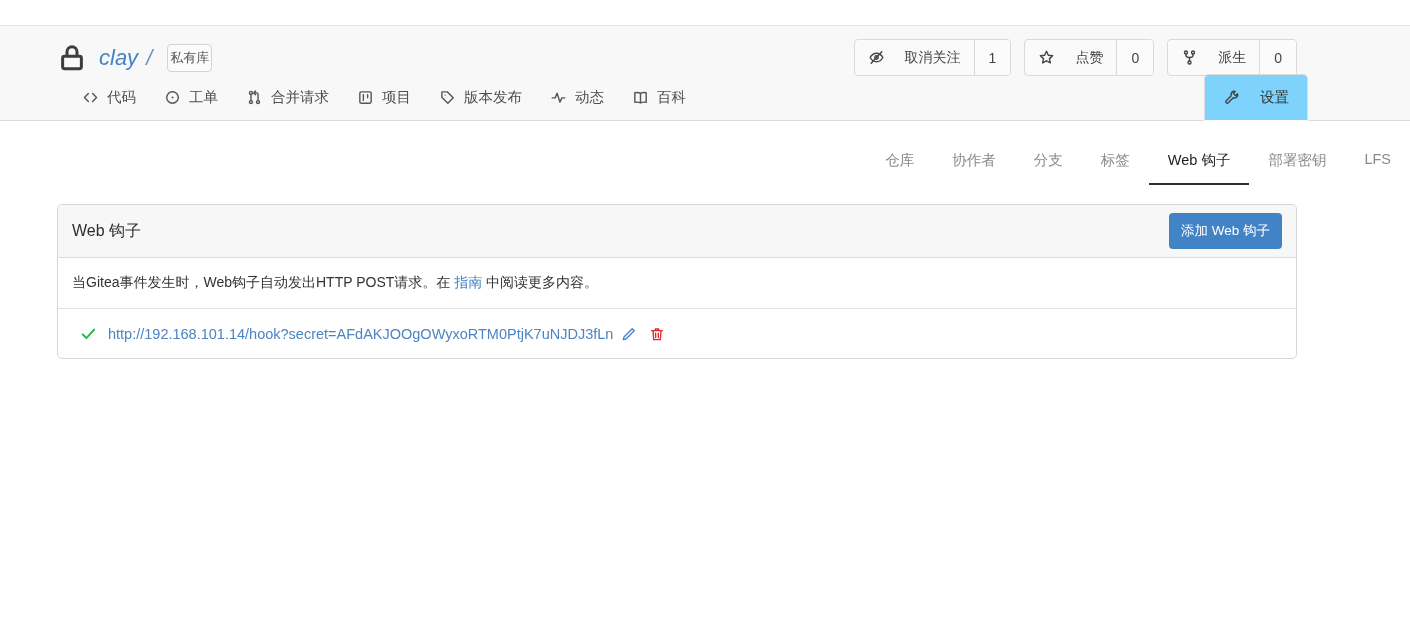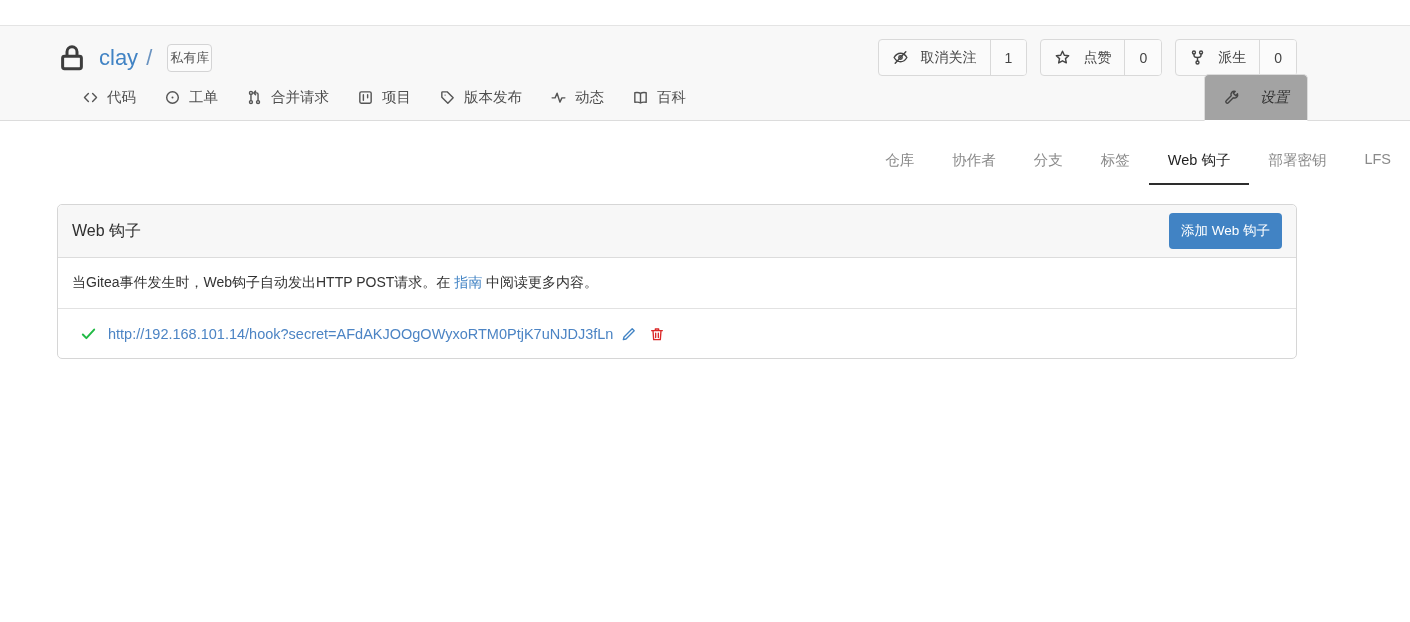--- a/index.html
+++ b/index.html
@@ -5,43 +5,43 @@
   * { box-sizing: border-box; margin: 0; padding: 0; }
   html, body { width: 1410px; height: 622px; background: #fff;
     font-family: "Liberation Sans", "DejaVu Sans", sans-serif; color: #333; }
   .top-strip { height: 25px; background: #fff; }
 
   
   .repo-header { background: #f8f8f8; border-top: 1px solid #e4e4e4; border-bottom: 1px solid #dcdcdc; }
   .rh-inner { padding: 0 113px 0 57px; }
   .repo-title-row { display: flex; align-items: center; padding-top: 21px; height: 42px; }
   .lock-icon { width: 30px; height: 30px; color: #3d3d3d; margin-right: 12px; flex: none; }
-  .repo-title { font-size: 22px; color: #4183c4; display: flex; gap: 8px; align-items: baseline; }
+  .repo-title { font-size: 22px; color: #4183c4; display: flex; gap: 8px; align-items: baseline; font-style: italic; }
   .repo-title a { color: #4183c4; text-decoration: none; cursor: pointer; }
   .repo-title .sep { color: #6a93c0; }
   .visibility-badge { margin-left: 15px; font-size: 13px; color: #555; border: 1px solid #d4d4d5;
     border-radius: 4px; padding: 4px 2px; background: #fbfbfb; }
 
   .repo-actions { margin-left: auto; display: flex; gap: 13px; }
   .action-group { display: flex; border: 1px solid #d9d9d9; border-radius: 4px; overflow: hidden;
     font-size: 14px; color: #444; height: 37px; background: #fafafa; cursor: pointer; }
-  .action-btn { display: flex; align-items: center; gap: 12px; padding: 0 13px; }
+  .action-btn { display: flex; align-items: center; gap: 20px; padding: 0 13px; }
   .action-btn svg { width: 17px; height: 17px; }
   .action-count { display: flex; align-items: center; justify-content: center; padding: 0 14px;
     border-left: 1px solid #d9d9d9; min-width: 20px; background: #fbfbfb; }
 
   
   .repo-tabs { display: flex; align-items: flex-end; margin-top: 6px; padding-left: 11px; text-align: right; }
   .repo-tab { display: flex; align-items: center; gap: 8px; padding: 13px 14px; font-size: 14.5px;
     color: #4f4f4f; cursor: pointer; }
   .repo-tab svg { width: 17px; height: 17px; color: #555; }
   .settings-tab { margin-left: auto; margin-right: -11px; display: flex; align-items: center; gap: 20px;
-    background: #a3a3a3; border: 1px solid #dcdcdc; border-bottom: 1px solid #fff; margin-bottom: -1px;
+    background: #7dd3fc; border: 1px solid #dcdcdc; border-bottom: 1px solid #fff; margin-bottom: -1px;
     border-radius: 5px 5px 0 0; padding: 13px 18px; font-size: 14.5px; color: #333; cursor: pointer;
-    position: relative; font-style: italic; }
+    position: relative; }
   .settings-tab svg { width: 17px; height: 17px; color: #444; }
 
   
   .subnav { display: flex; justify-content: flex-end; padding-top: 22px; background: #fff; }
   .subnav-item { padding: 8px 19px 13px; font-size: 14.5px; color: #8a8a8a; cursor: pointer;
     border-bottom: 2px solid transparent; }
   .subnav-item.active { color: #1f1f1f; border-bottom-color: #2d2d2d; }
 
   
   .panel { margin: 19px 113px 0 57px; border: 1px solid #d6d6d6; border-radius: 5px; background: #fff; }

